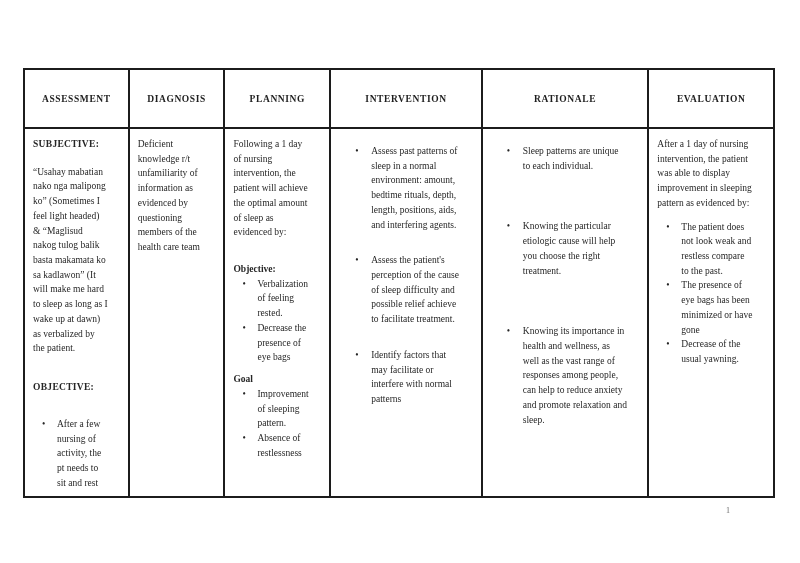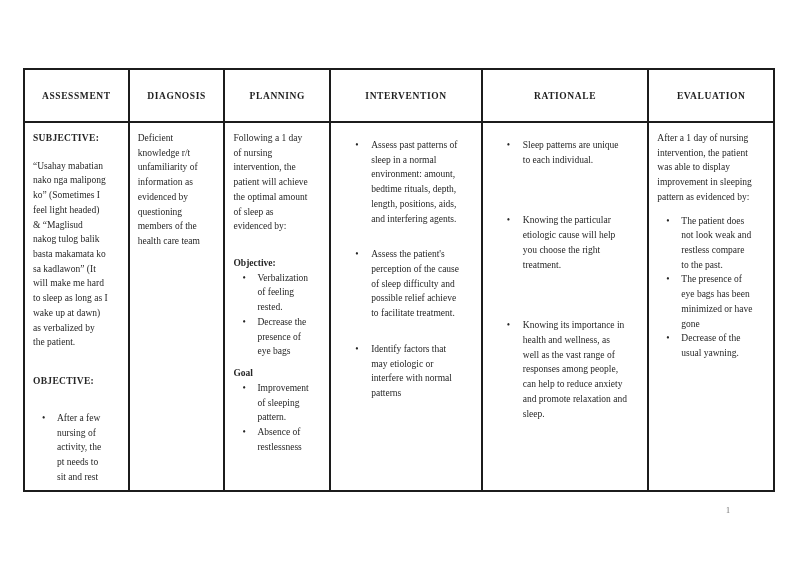--- a/index.html
+++ b/index.html
@@ -12,21 +12,21 @@
     overflow:hidden;
   }
   .page { position:absolute; inset:0; background:#ffffff; }
 
   table.careplan {
     position:absolute; left:23px; top:68px; width:752px;
     border-collapse:collapse; table-layout:fixed;
   }
   th, td { border:2px solid #1c1c1c; }
   th {
-    height:53px; font-size:9.5px; font-weight:bold;
+    height:59px; font-size:9.5px; font-weight:bold;
     letter-spacing:0.6px; text-align:center; vertical-align:middle;
     color:#1e1e1e;
   }
   td {
     vertical-align:top; height:363px;
     padding:8px 20px 6px 8px;
     font-size:9.5px; line-height:1.55;
   }
 
   .hd { font-weight:bold; letter-spacing:0.3px; }
@@ -102,21 +102,21 @@
           <ul class="blt">
             <li>Improvement of sleeping pattern.</li>
             <li>Absence of restlessness</li>
           </ul>
         </td>
 
         <td>
           <ul class="blt spaced iv">
             <li>Assess past patterns of sleep in a normal environment: amount, bedtime rituals, depth, length, positions, aids, and interfering agents.</li>
             <li>Assess the patient's perception of the cause of sleep difficulty and possible relief achieve to facilitate treatment.</li>
-            <li>Identify factors that may etiologic or interfere with normal patterns</li>
+            <li>Identify factors that may facilitate or interfere with normal patterns</li>
           </ul>
         </td>
 
         <td>
           <ul class="blt spaced rt">
             <li>Sleep patterns are unique to each individual.</li>
             <li>Knowing the particular etiologic cause will help you choose the right treatment.</li>
             <li>Knowing its importance in health and wellness, as well as the vast range of responses among people, can help to reduce anxiety and promote relaxation and sleep.</li>
           </ul>
         </td>

